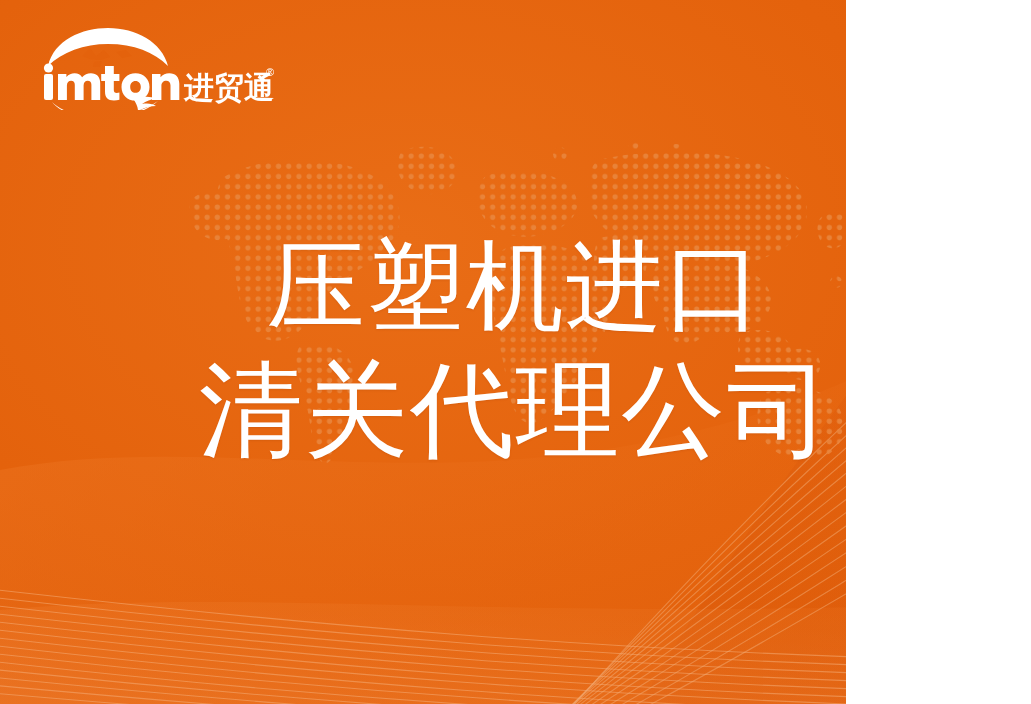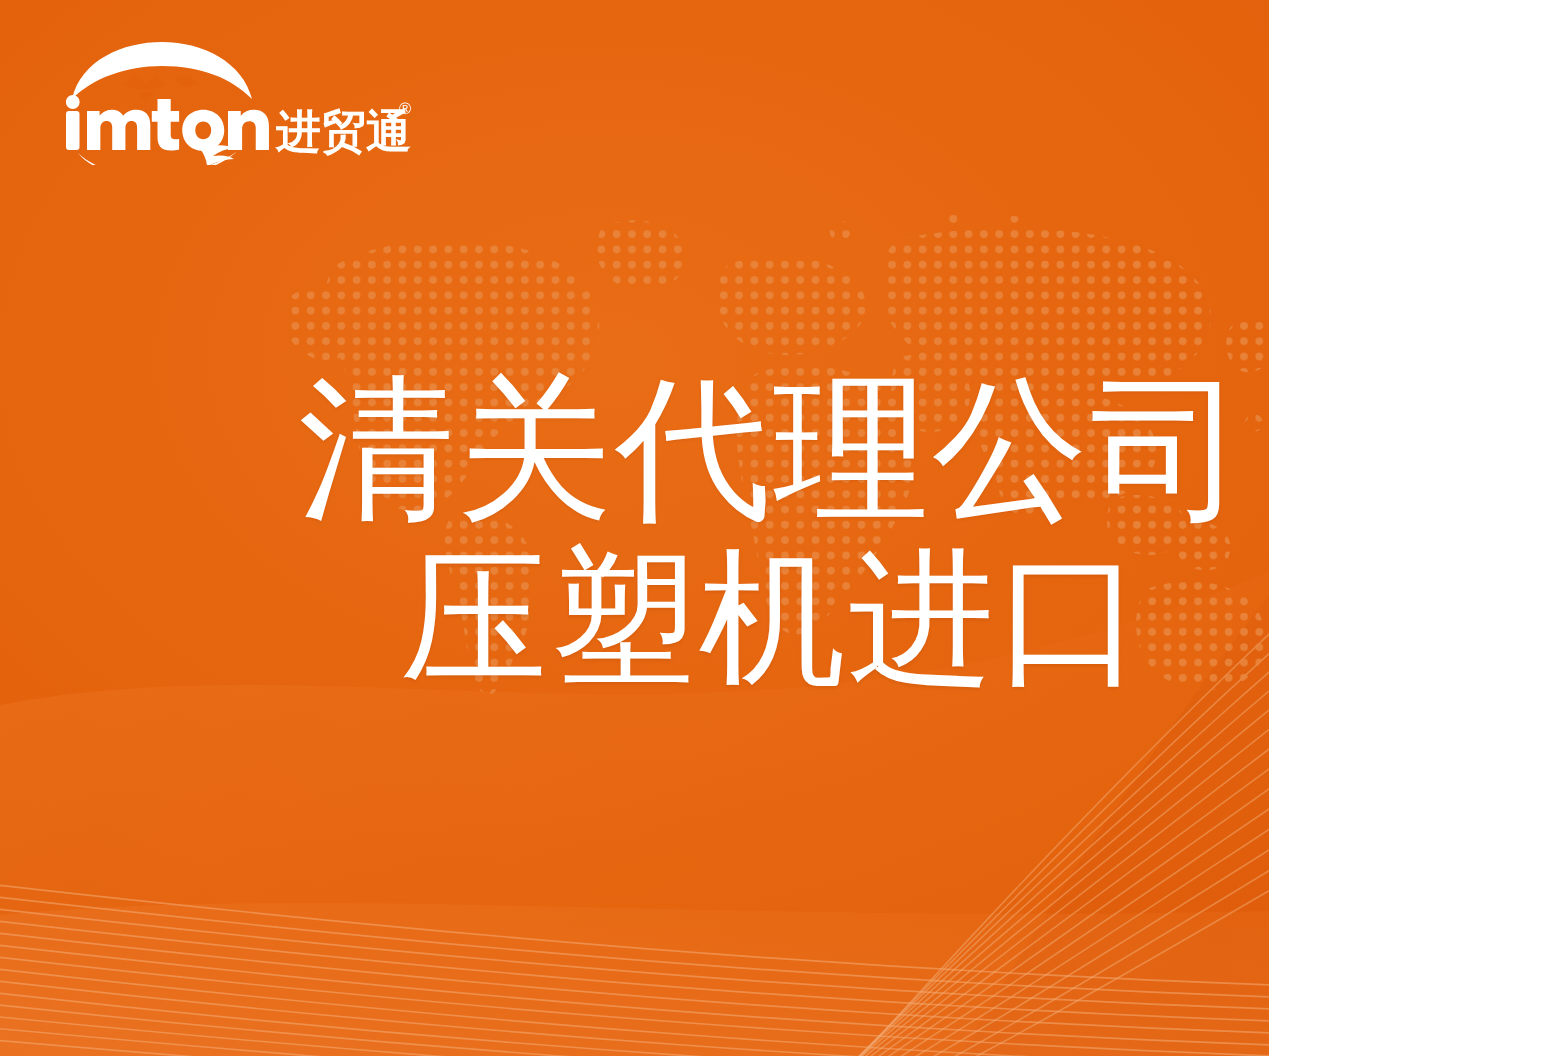--- a/index.html
+++ b/index.html
@@ -280,18 +280,18 @@
         <path d="M14,76 C26,88 52,94 78,90 C98,87 112,81 120,75
                  C110,84 94,90 76,92 C50,95 24,89 14,76 Z" fill="#ffffff"></path>
         <path d="M96,74 C104,70 112,70 118,73 C113,73 108,75 104,78
                  C110,77 115,78 118,80 C112,80 106,82 100,85
                  C100,81 98,77 96,74 Z" fill="#ffffff"></path>
       </g>
     </svg>
   </div>
 
   <div class="headline">
+    <span class="headline-line line-1">压塑机进口</span>
     <span class="headline-line line-2">清关代理公司</span>
-    <span class="headline-line line-1">压塑机进口</span>
   </div>
 
 
 </div>
 
 </body></html>

